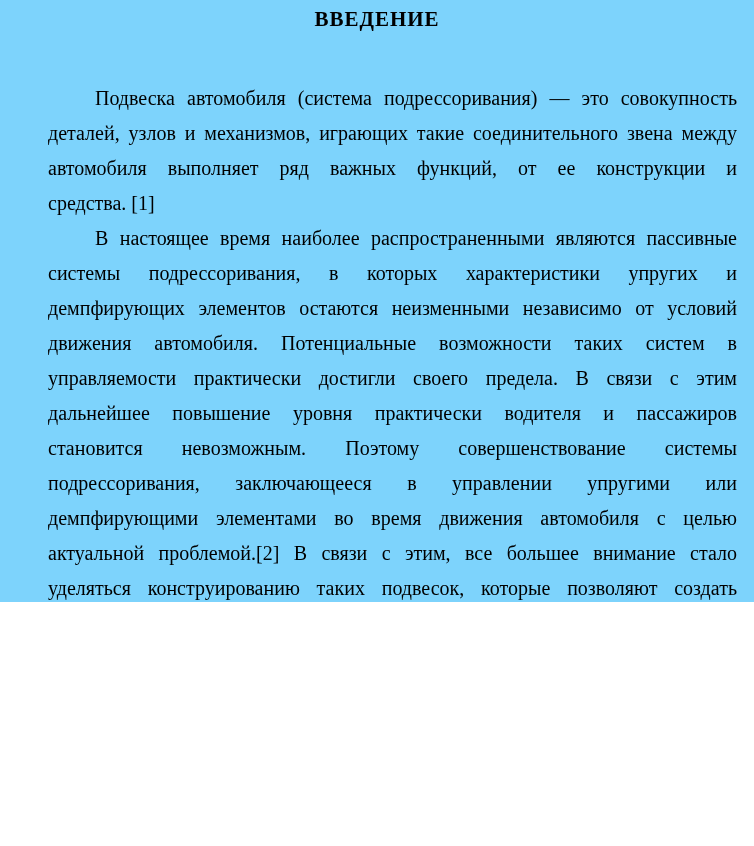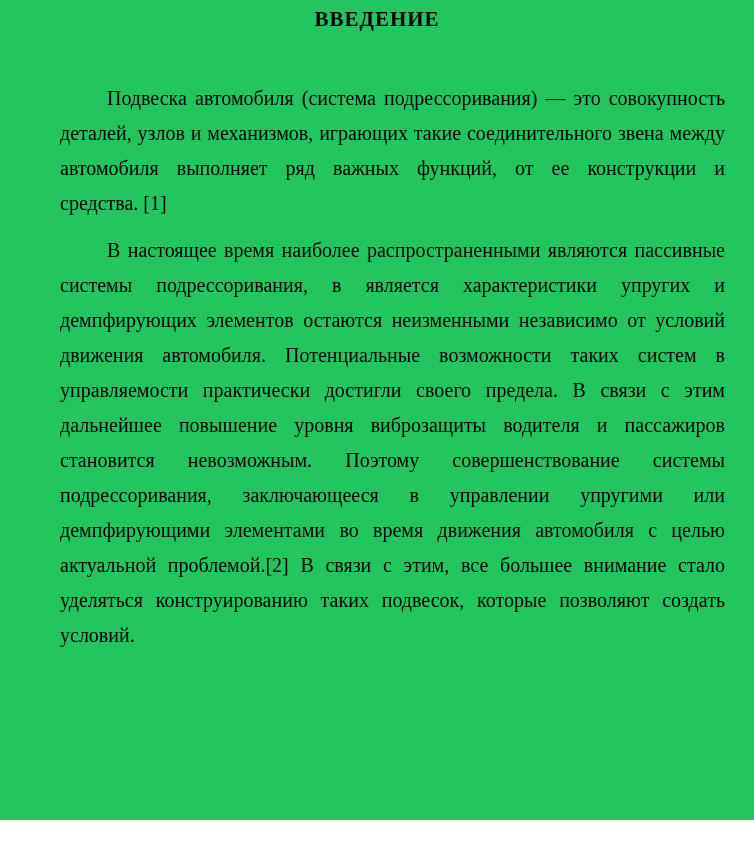--- a/index.html
+++ b/index.html
@@ -4,43 +4,43 @@
 <style>
   * { box-sizing: border-box; }
   html, body {
     margin: 0;
     padding: 0;
     background: #ffffff;
   }
   .page {
     position: relative;
     width: 754px;
-    height: 820px;
-    background: #22c55e;
+    height: 602px;
+    background: #7dd3fc;
     color: #000000;
     font-family: "Liberation Serif", "DejaVu Serif", serif;
     overflow: hidden;
   }
   .doc-title {
     margin: 0;
     padding-top: 7px;
     text-align: center;
     font-size: 21px;
     font-weight: bold;
     letter-spacing: 1px;
     line-height: 24px;
   }
   .doc-body {
     margin-top: 50px;
     padding-left: 48px;
     padding-right: 17px;
     font-size: 20px;
   }
   .para {
-    margin: 12px;
+    margin: 0;
     padding: 0;
   }
   .line {
     line-height: 35px;
     text-align: justify;
     text-align-last: justify;
   }
   .para .line:first-child {
     text-indent: 47px;
   }
@@ -55,25 +55,25 @@
   <h1 class="doc-title">ВВЕДЕНИЕ</h1>
   <div class="doc-body">
     <div class="para">
         <div class="line">Подвеска автомобиля (система подрессоривания) — это совокупность</div>
         <div class="line">деталей, узлов и механизмов, играющих такие соединительного звена между</div>
         <div class="line">автомобиля выполняет ряд важных функций, от ее конструкции и</div>
         <div class="line">средства. [1]</div>
       </div>
     <div class="para">
         <div class="line">В настоящее время наиболее распространенными являются пассивные</div>
-        <div class="line">системы подрессоривания, в является характеристики упругих и</div>
+        <div class="line">системы подрессоривания, в которых характеристики упругих и</div>
         <div class="line">демпфирующих элементов остаются неизменными независимо от условий</div>
         <div class="line">движения автомобиля. Потенциальные возможности таких систем в</div>
         <div class="line">управляемости практически достигли своего предела. В связи с этим</div>
-        <div class="line">дальнейшее повышение уровня виброзащиты водителя и пассажиров</div>
+        <div class="line">дальнейшее повышение уровня практически водителя и пассажиров</div>
         <div class="line">становится невозможным. Поэтому совершенствование системы</div>
         <div class="line">подрессоривания, заключающееся в управлении упругими или</div>
         <div class="line">демпфирующими элементами во время движения автомобиля с целью</div>
         <div class="line">актуальной проблемой.[2] В связи с этим, все большее внимание стало</div>
         <div class="line">уделяться конструированию таких подвесок, которые позволяют создать</div>
         <div class="line">условий.</div>
       </div>
   </div>
 </div>
 

